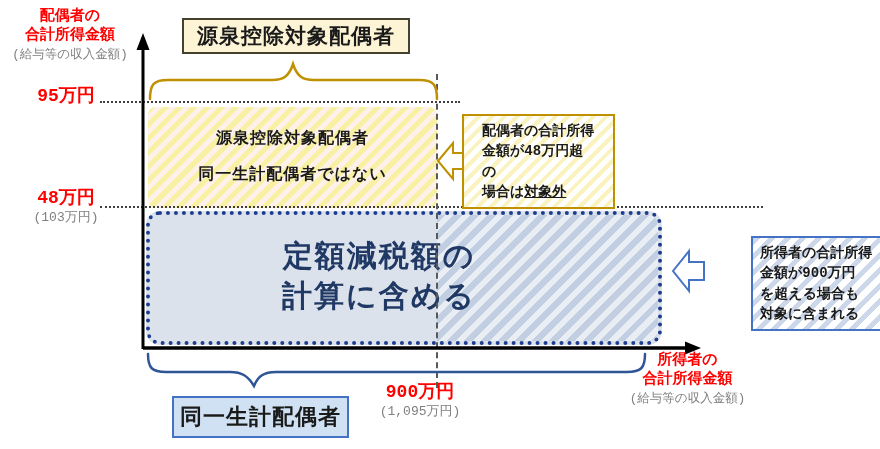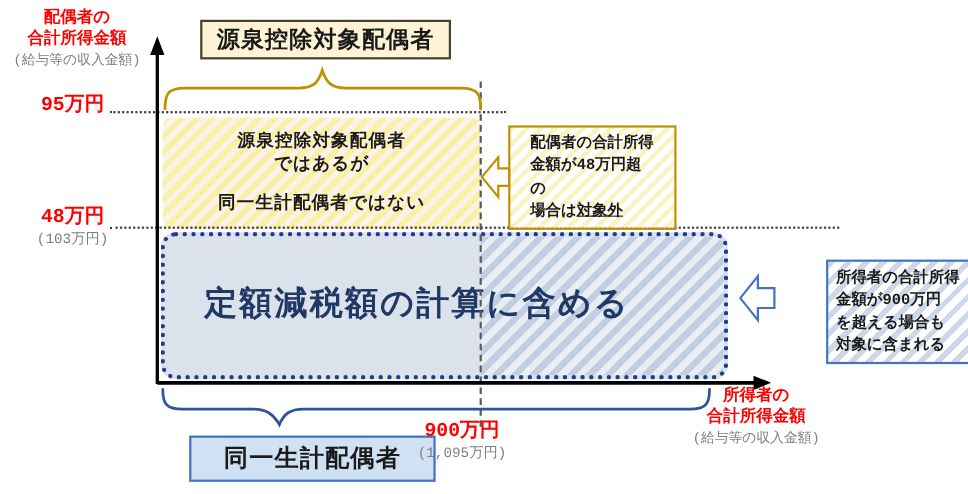--- a/index.html
+++ b/index.html
@@ -19,21 +19,21 @@
   .tick .sub  { color:#7f7f7f; font-size:13px; line-height:1.25; }
 
   
   .top-box {
     left:182px; top:18px; width:228px; height:36px;
     background:#fdf3d5; border:2px solid #45412f; box-sizing:border-box;
     display:flex; align-items:center; justify-content:center;
     font-size:21px; font-weight:bold; color:#1a1a1a; letter-spacing:1px; z-index:5;
   }
   .bottom-box {
-    left:172px; top:396px; width:224px; height:42px;
+    left:172px; top:396px; width:177px; height:42px;
     background:#cfe1f2; border:2px solid #4472c4; box-sizing:border-box;
     display:flex; align-items:center; justify-content:center;
     font-size:22px; font-weight:bold; color:#1a1a1a; letter-spacing:1px; z-index:5;
   }
 
   
   .yellow-region {
     left:148px; top:107px; width:289px; height:101px; border-radius:8px;
     background:repeating-linear-gradient(135deg,#f8f0a3 0px,#f8f0a3 5px,#fdf1ea 5px,#fdf1ea 10px);
     display:flex; flex-direction:column; align-items:center; justify-content:center;
@@ -45,21 +45,21 @@
   .blue-region {
     left:146px; top:211px; width:516px; height:134px;
     border:4px dotted #1f3d8f; border-radius:14px; box-sizing:border-box;
     background:#dce2ec; overflow:hidden; z-index:1;
   }
   .blue-hatch {
     position:absolute; left:287px; top:0; right:0; bottom:0;
     background:repeating-linear-gradient(135deg,#c2cee2 0px,#c2cee2 6px,#e9edf4 6px,#e9edf4 12px);
   }
   .blue-text {
-    position:absolute; inset:0; display:flex; 
+    position:absolute; inset:0; display:flex; flex-direction:column;
     align-items:center; justify-content:center; padding-right:50px;
     font-size:30px; font-weight:bold; color:#1f3864; line-height:1.35; letter-spacing:2px;
     text-align:center;
   }
 
   
   .callout { box-sizing:border-box; z-index:5; font-weight:bold; color:#1a1a1a; }
   .callout-yellow {
     left:462px; top:114px; width:153px; padding:5px 18px;
     border:2px solid #bf9000;
@@ -113,21 +113,20 @@
 
   <div class="abs top-box">
     <span>源泉控除対象配偶者</span>
   </div>
   <div class="abs bottom-box">
     <span>同一生計配偶者</span>
   </div>
 
   <div class="abs yellow-region">
     <div>源泉控除対象配偶者</div>
-    <div>ではあるが</div>
     <div class="gap">同一生計配偶者ではない</div>
   </div>
 
   <div class="abs blue-region">
     <div class="blue-hatch"></div>
     <div class="blue-text">
       <div>定額減税額の</div>
       <div>計算に含める</div>
     </div>
   </div>

